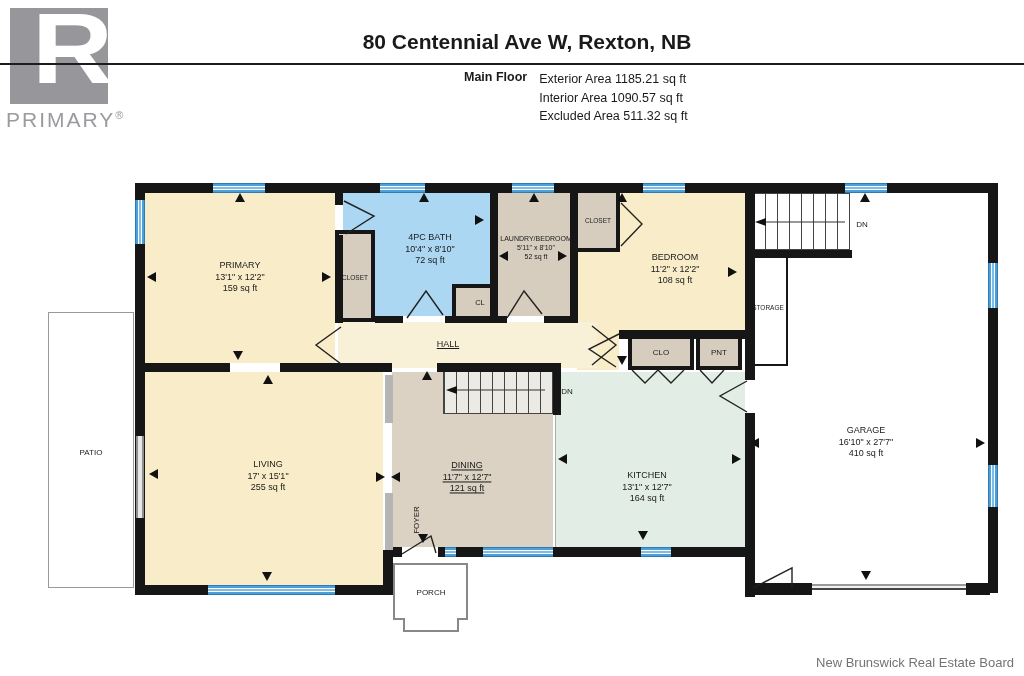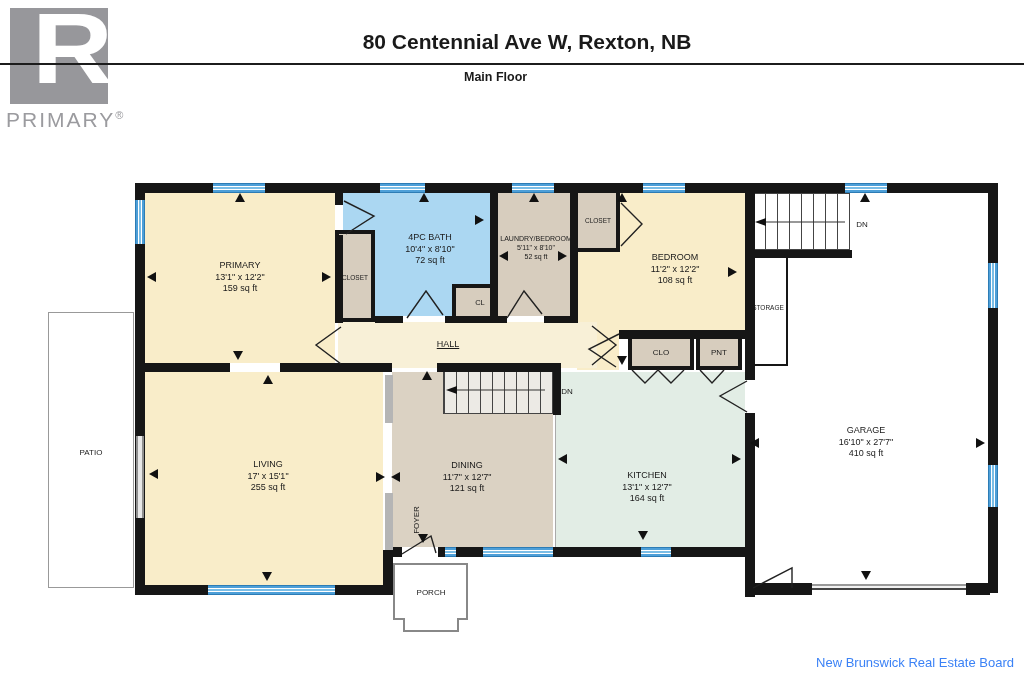--- a/index.html
+++ b/index.html
@@ -8,21 +8,21 @@
   
   .logo-box{position:absolute;left:10px;top:8px;width:98px;height:96px;background:#97979b;z-index:1;}
   .logo-r{position:absolute;left:22px;top:-12px;font-size:100px;font-weight:bold;color:#fff;
           transform:scaleX(1.12);transform-origin:left;line-height:1.05;}
   .logo-word{position:absolute;left:6px;top:108px;font-size:21px;letter-spacing:2px;color:#9b9b9f;z-index:1;}
   .hr-line{position:absolute;left:0;top:63px;width:1024px;height:2px;background:#1c1c1c;z-index:5;}
   .title{position:absolute;left:30px;right:0;top:30px;text-align:center;font-size:21px;font-weight:bold;z-index:6;}
   .stats{position:absolute;left:464px;top:70px;display:flex;gap:12px;font-size:12.5px;z-index:6;}
   .stats .fl{font-weight:bold;}
   .stats .col span{display:block;line-height:18.5px;}
-  .credit{position:absolute;right:10px;bottom:6px;font-size:13px;color:#3b82f6;}
+  .credit{position:absolute;right:10px;bottom:6px;font-size:13px;color:#737373;}
   
   .f,.w,.wh,.wv,.g{position:absolute;}
   .w{background:#161616;}
   .wh{height:10px;background:linear-gradient(180deg,#2d7cb5 0 1px,#4d9fd8 1px 3px,#fff 3px 4px,#7abde6 4px 6px,#fff 6px 7px,#4d9fd8 7px 9px,#2d7cb5 9px 10px);}
   .wv{width:10px;background:linear-gradient(90deg,#2d7cb5 0 1px,#4d9fd8 1px 3px,#fff 3px 4px,#7abde6 4px 6px,#fff 6px 7px,#4d9fd8 7px 9px,#2d7cb5 9px 10px);}
   .g{background:#b5b5b5;}
   .cbox{position:absolute;background:#D7CDBE;border:4px solid #161616;box-sizing:border-box;}
   .rlabel{position:absolute;transform:translate(-50%,-50%);text-align:center;font-size:9px;
           line-height:1.3;white-space:nowrap;z-index:4;}
   .rlabel span{display:block;}
@@ -36,20 +36,25 @@
 <body>
 
 <div class="logo-box">
   <span class="logo-r">R</span>
 </div>
 <div class="logo-word"><span>PRIMARY</span><sup style="font-size:11px">®</sup></div>
 <div class="hr-line"></div>
 <div class="title">80 Centennial Ave W, Rexton, NB</div>
 <div class="stats">
   <span class="fl">Main Floor</span>
+  <span class="col">
+    <span>Exterior Area 1185.21 sq ft</span>
+    <span>Interior Area 1090.57 sq ft</span>
+    <span>Excluded Area 511.32 sq ft</span>
+  </span>
 </div>
 <div class="credit">New Brunswick Real Estate Board</div>
 
 <div style="position:absolute;inset:0;">
 
   <div class="outline" style="left:48px;top:312px;width:86px;height:276px;border-width:1px;"></div>
   <div class="outline" style="left:393px;top:563px;width:75px;height:57px;border-width:2px;border-color:#888;"></div>
   <div class="outline" style="left:403px;top:618px;width:56px;height:14px;border-width:2px;border-top:none;border-color:#888;"></div>
 
   <div class="f" style="left:145px;top:193px;width:190px;height:170px;background:#F9EDC9;"></div>
@@ -189,21 +194,21 @@
   <div class="rlabel" style="left:675px;top:270px;">
     <span>BEDROOM</span>
       <span>11'2" x 12'2"</span>
       <span>108 sq ft</span>
   </div>
   <div class="rlabel" style="left:268px;top:477px;">
     <span>LIVING</span>
       <span>17' x 15'1"</span>
       <span>255 sq ft</span>
   </div>
-  <div class="rlabel" style="left:467px;top:478px;">
+  <div class="rlabel" style="left:467px;top:478px;text-decoration:underline;">
     <span>DINING</span>
       <span>11'7" x 12'7"</span>
       <span>121 sq ft</span>
   </div>
   <div class="rlabel" style="left:647px;top:458px;margin-top:30px;">
     <span>KITCHEN</span>
       <span>13'1" x 12'7"</span>
       <span>164 sq ft</span>
   </div>
   <div class="rlabel" style="left:866px;top:443px;">

